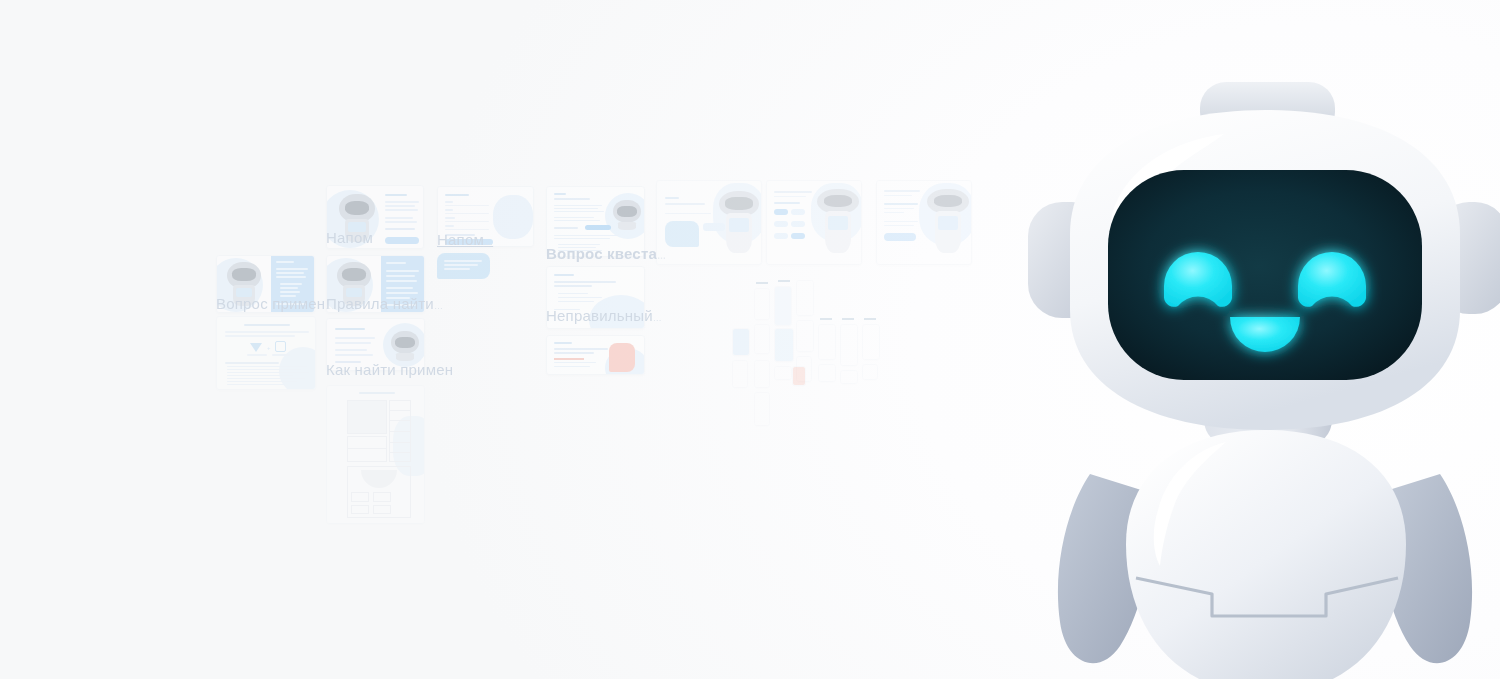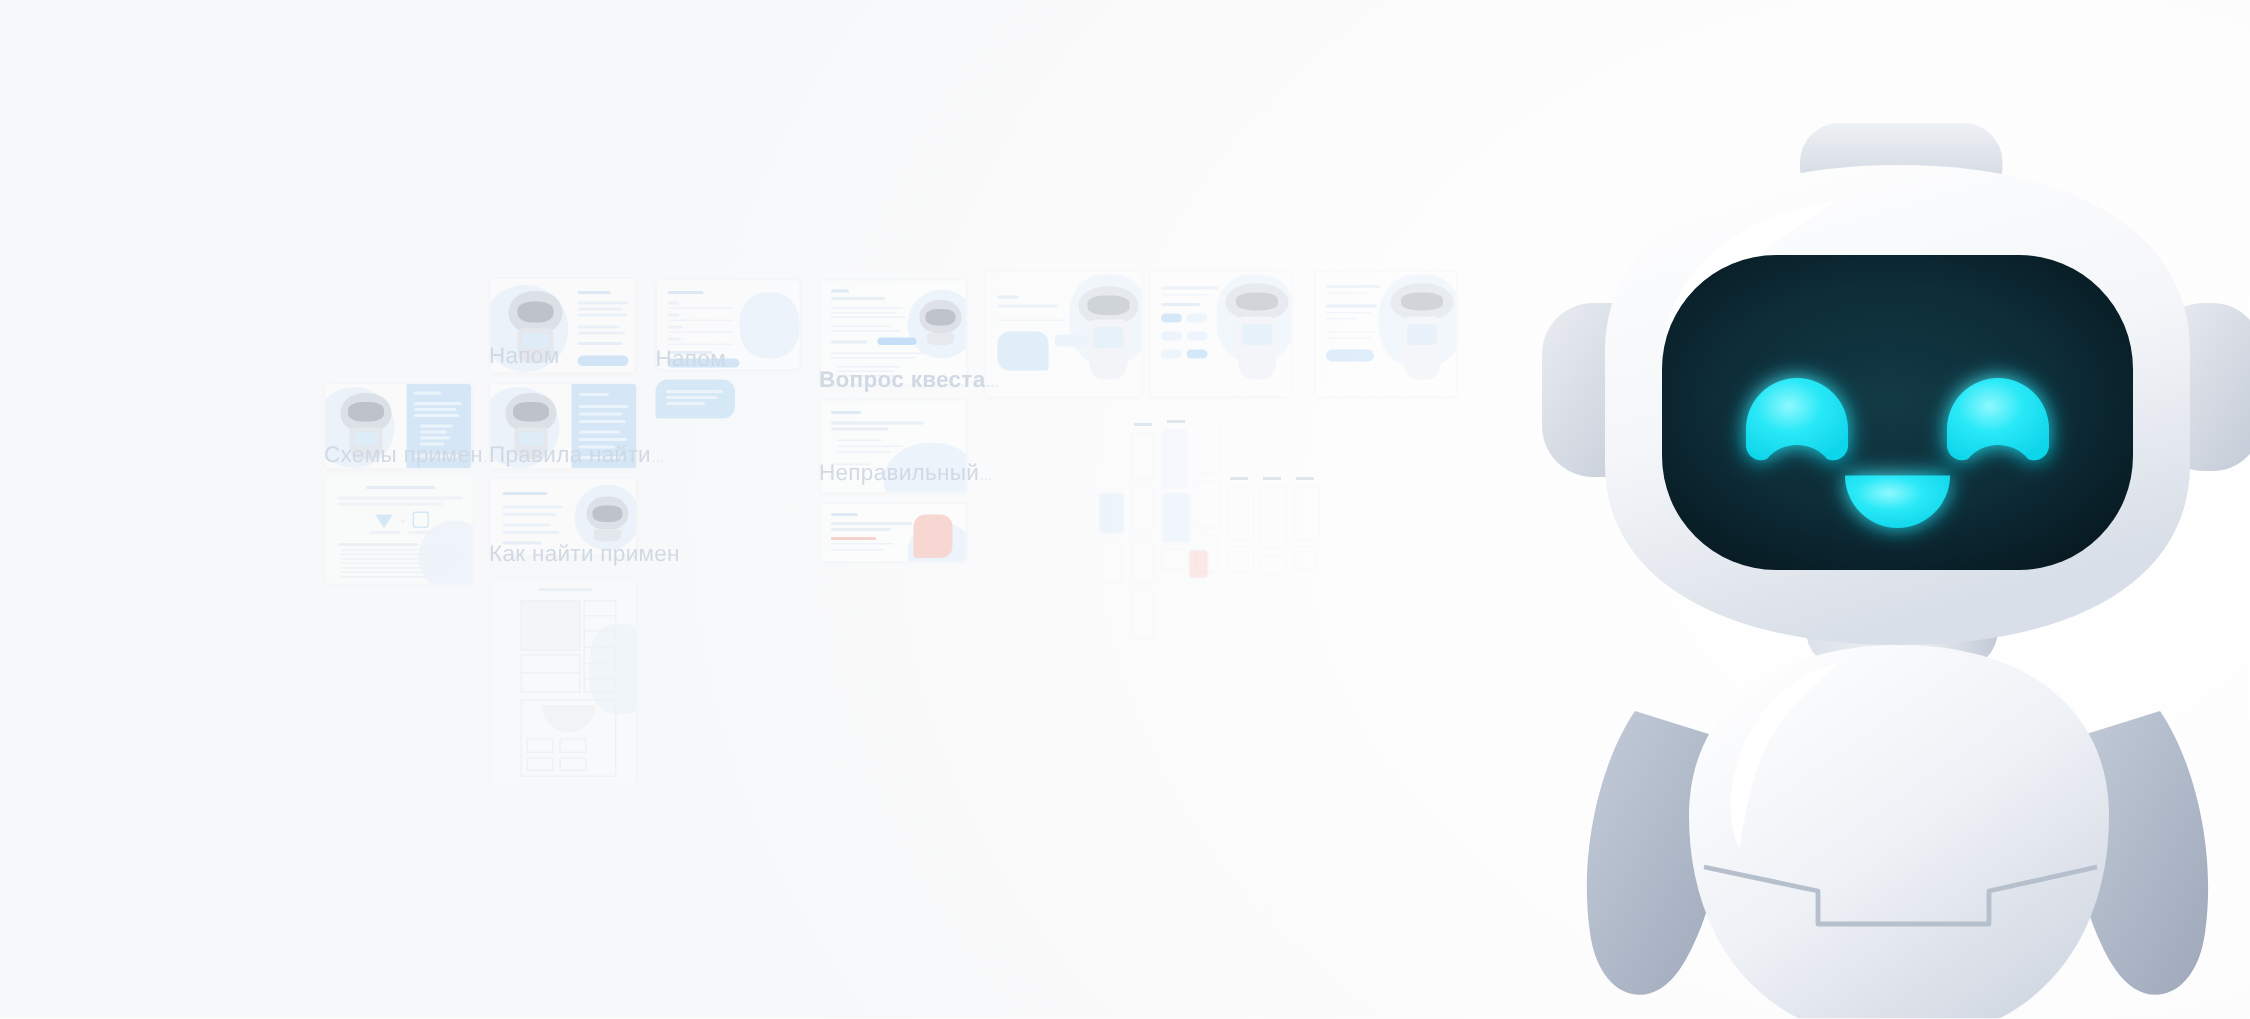--- a/index.html
+++ b/index.html
@@ -106,21 +106,21 @@
       <div class="ln" style="left:7px; top:18px; width:44px; height:1px; background:#e6eef7;"></div>
       <div class="ln" style="left:7px; top:22px; width:8px; height:1.5px;"></div>
       <div class="ln" style="left:7px; top:26px; width:44px; height:1px; background:#e6eef7;"></div>
       <div class="ln" style="left:7px; top:30px; width:10px; height:1.5px;"></div>
       <div class="ln" style="left:7px; top:34px; width:44px; height:1px; background:#e6eef7;"></div>
       <div class="ln" style="left:7px; top:38px; width:9px; height:1.5px;"></div>
       <div class="ln" style="left:7px; top:42px; width:44px; height:1px; background:#e6eef7;"></div>
       <div class="ln d" style="left:7px; top:47px; width:30px; height:1.5px;"></div>
       <div class="btn" style="left:7px; top:52px; width:48px; height:6px;"></div>
     </div>
-    <div class="card-label" style="left:437px; top:231px;">
+    <div class="card-label" style="left:437px; top:231px;text-decoration:underline;">
       <span>Напом</span><span class="suffix">…</span>
     </div>
 
     <div class="bubble" style="left:437px; top:253px; width:53px; height:26px; opacity:.42;">
       <div class="ln" style="left:7px; top:7px; width:38px; height:1.5px; background:#ddeefd;"></div>
       <div class="ln" style="left:7px; top:11px; width:34px; height:1.5px; background:#ddeefd;"></div>
       <div class="ln" style="left:7px; top:15px; width:26px; height:1.5px; background:#ddeefd;"></div>
     </div>
 
     <div class="card" style="left:216px; top:255px; width:99px; height:58px;">
@@ -137,21 +137,21 @@
         <div class="ln" style="left:5px; top:16px; width:28px; height:1.5px; background:#dff0ff;"></div>
         <div class="ln" style="left:5px; top:20px; width:30px; height:1.5px; background:#dff0ff;"></div>
         <div class="ln" style="left:9px; top:27px; width:22px; height:1.5px; background:#dff0ff;"></div>
         <div class="ln" style="left:9px; top:31px; width:18px; height:1.5px; background:#dff0ff;"></div>
         <div class="ln" style="left:9px; top:35px; width:20px; height:1.5px; background:#dff0ff;"></div>
         <div class="ln" style="left:9px; top:39px; width:16px; height:1.5px; background:#dff0ff;"></div>
         <div class="ln" style="left:5px; top:47px; width:30px; height:1.5px; background:#dff0ff;"></div>
       </div>
     </div>
     <div class="card-label" style="left:216px; top:295px;">
-      <span>Схемы примен</span><span class="suffix">…</span>
+      <span>Вопрос примен</span><span class="suffix">…</span>
     </div>
 
     <div class="card" style="left:326px; top:255px; width:99px; height:58px;">
       <div class="blob" style="left:-8px; top:2px; width:54px; height:54px;"></div>
       <div class="mini-robot" style="left:10px; top:6px; width:34px; height:44px;">
         <div class="mr-head"></div>
           <div class="mr-visor"></div>
           <div class="mr-body"></div>
           <div class="mr-screen"></div>
       </div>

